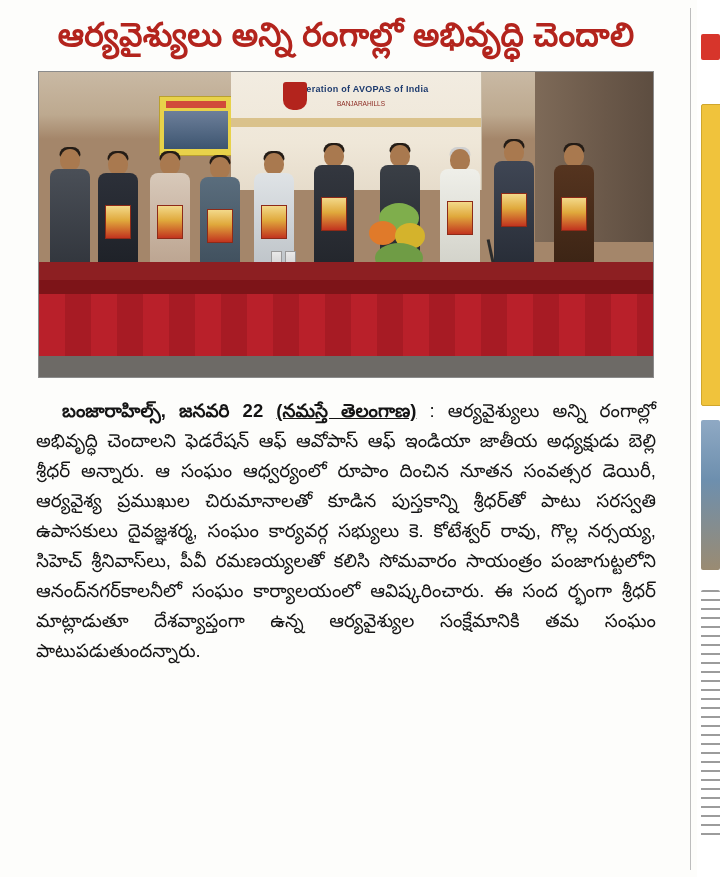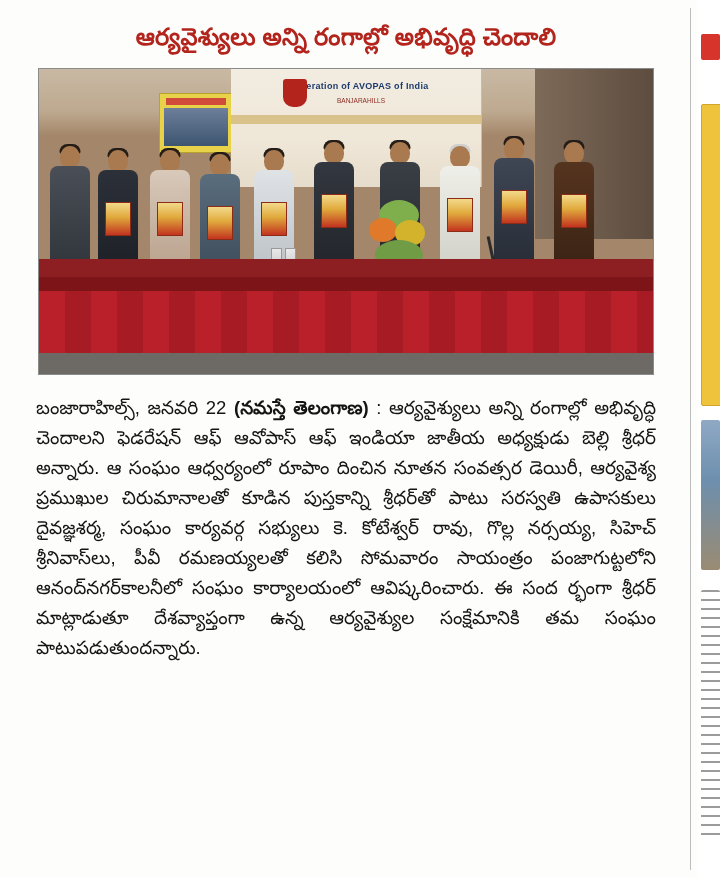--- a/index.html
+++ b/index.html
@@ -82,24 +82,24 @@
     height: 250px;
     background:
       repeating-linear-gradient(180deg,
         #4a4a4a 0px, #4a4a4a 2px,
         transparent 2px, transparent 9px);
     opacity: .55;
   }
 
   
   .headline {
-    margin: 8px;
+    margin: 0;
     text-align: center;
     color: #b3241d;
-    font-size: 24px;
+    font-size: 33px;
     line-height: 1.25;
     font-weight: bold;
     letter-spacing: .2px;
     font-family: "Liberation Sans", sans-serif;
   }
   .subheadline {
     margin: 16px 0 0 0;
     text-align: center;
     color: #111111;
     font-size: 18.5px;
@@ -303,24 +303,26 @@
   .body-text {
     margin: 18px 6px 0 6px;
     font-size: 18.5px;
     line-height: 1.62;
     color: #141414;
     text-align: justify;
     text-justify: inter-word;
     word-spacing: .5px;
   }
   .dateline {
-    font-weight: normal;
+    font-weight: bold;
+    margin-left: 26px;
   }
   .byline-paren {
     font-weight: bold;
+    text-decoration: underline;
   }
 </style>
 </head>
 <body>
 
 <div class="page">
 
   <div class="article-column">
 
     <h1 class="headline">ఆర్యవైశ్యులు అన్ని రంగాల్లో అభివృద్ధి చెందాలి</h1>

